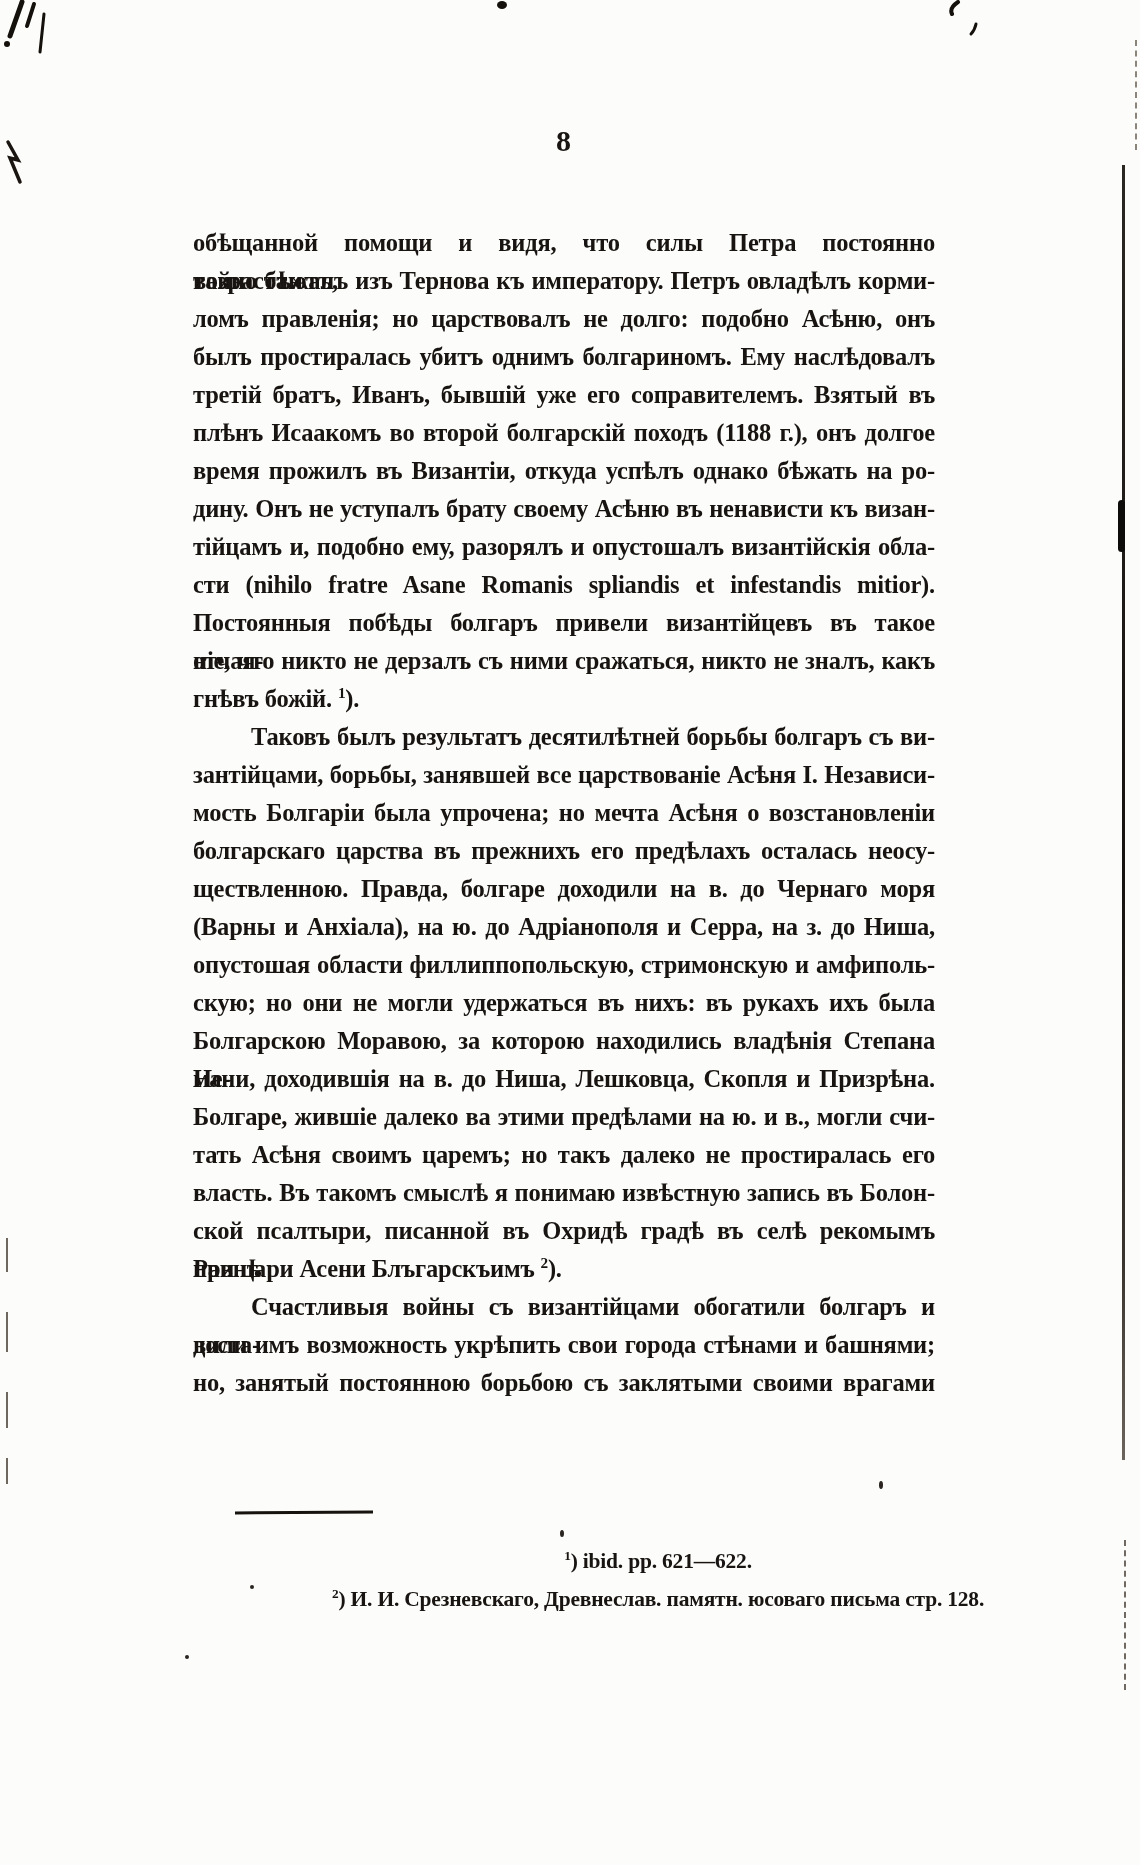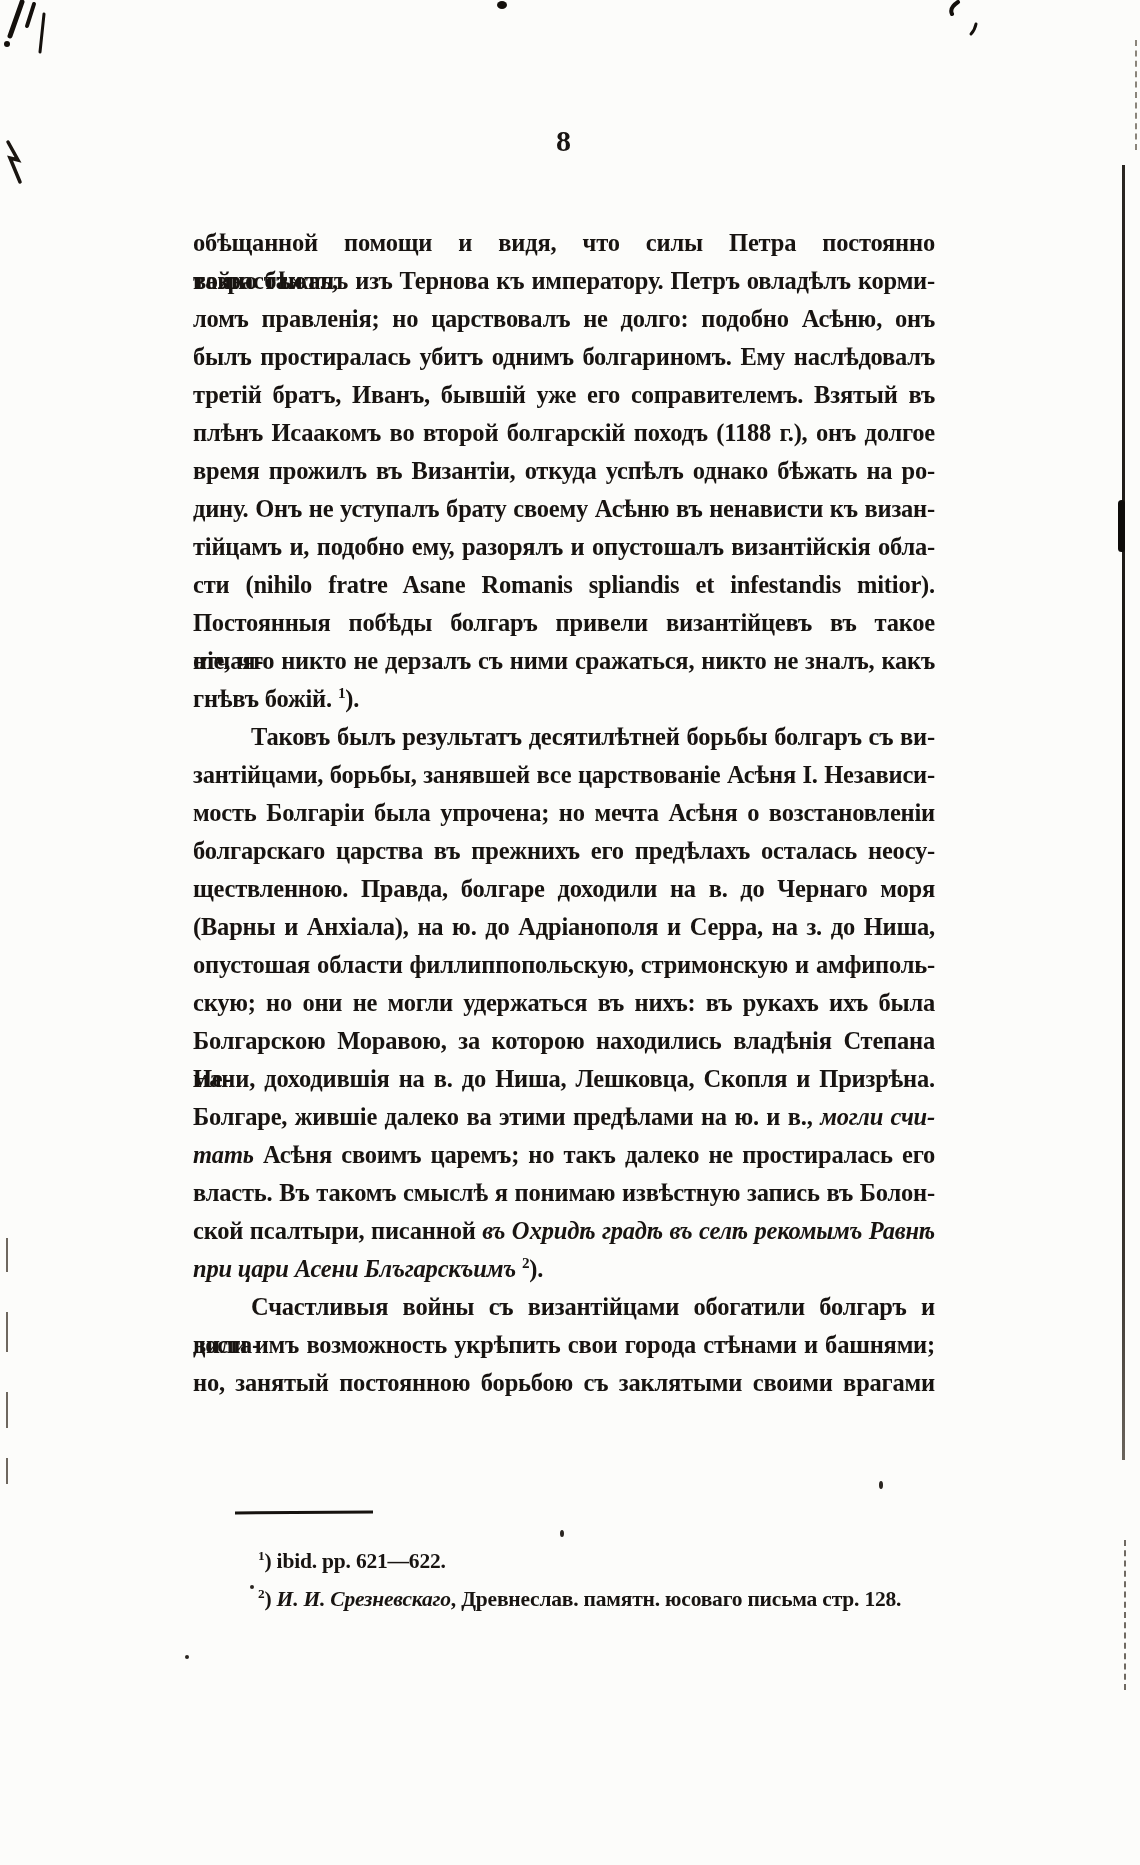--- a/index.html
+++ b/index.html
@@ -22,33 +22,33 @@
   .text-block { position:absolute; left:193px; top:224px; width:742px; }
 
   .line {
     font-size:24.5px; line-height:38px; height:38px;
     font-weight:bold; letter-spacing:-0.2px;
     text-align:justify; text-align-last:justify;
     white-space:normal; overflow:visible;
   }
   .line.noj { text-align:left; text-align-last:left; }
   .line.ind { text-indent:58px; }
-  .it { font-style:italic; }
+  .it { }
   sup.fnm { font-size:0.62em; vertical-align:super; line-height:0; }
 
   .footnote-rule {
     position:absolute; left:235px; top:1511px; width:138px; height:3px;
     background:#16130f; transform:rotate(-0.4deg);
   }
 
   .footnotes { position:absolute; left:258px; top:1542px; width:800px; }
   .fn-line {
     font-size:21.5px; line-height:38px; height:38px;
     font-weight:bold; letter-spacing:-0.2px;
-    text-align:left;
+    text-align:center;
   }
 
   
   .artifact { position:absolute; pointer-events:none; }
   .edge-line-solid {
     left:1122px; top:165px; width:2.5px; height:1295px;
     background:linear-gradient(#2a2622 0%, #15120f 55%, #3a352f 85%, #6a645c 100%);
   }
   .edge-line-bulge {
     left:1118px; top:500px; width:7px; height:52px;

